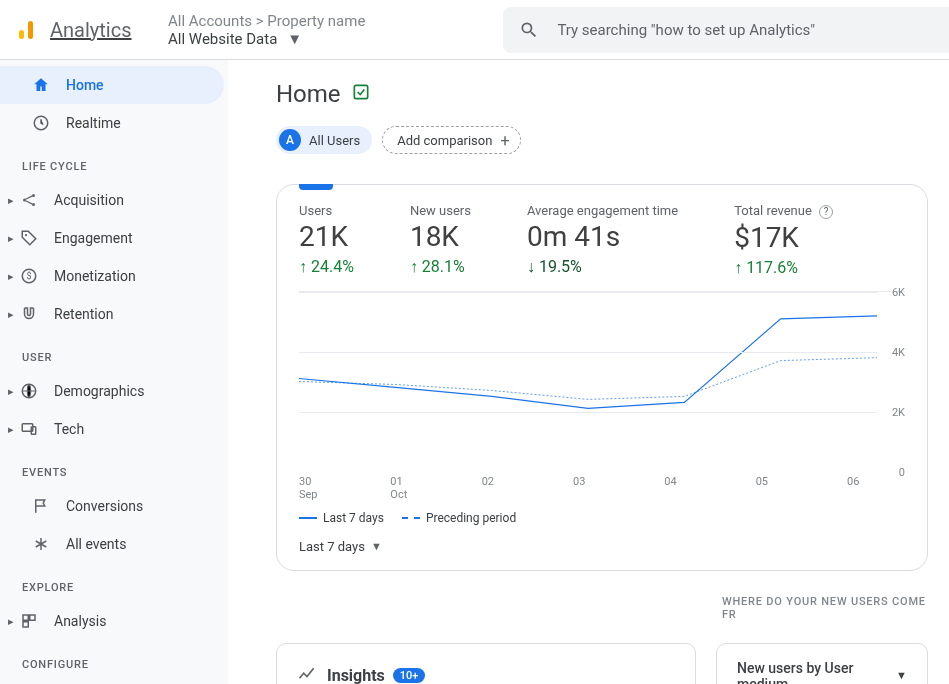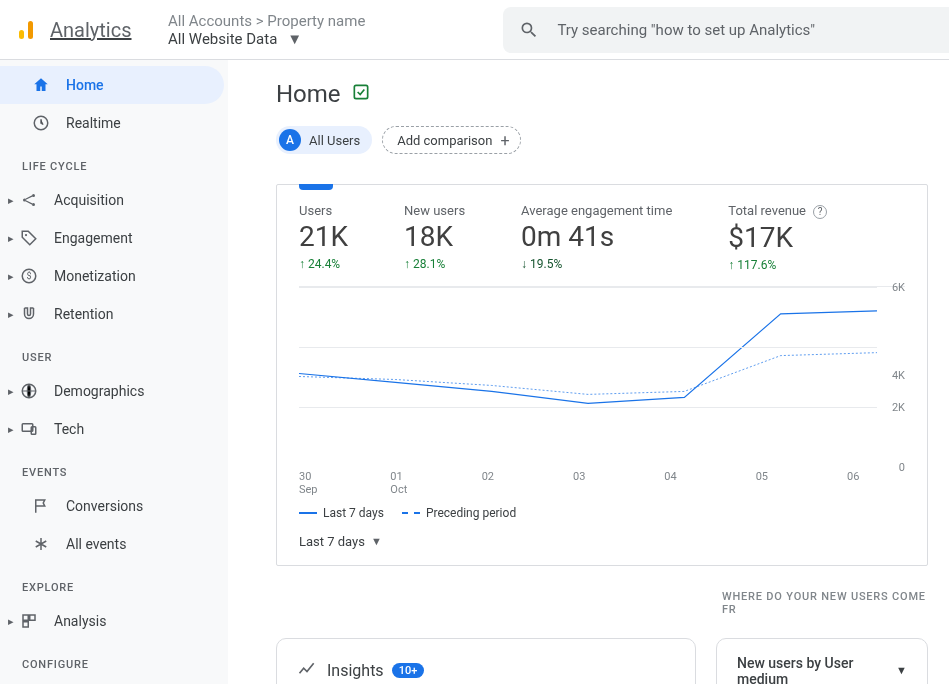--- a/index.html
+++ b/index.html
@@ -25,27 +25,27 @@
 .nav-item.sub { padding-left: 8px; }
 .nav-section { font-size: 11px; letter-spacing: .8px; color: #5f6368; font-weight: 500; padding: 18px 0 8px 22px; }
 .main { flex: 1; padding: 20px 0 0 48px; overflow: hidden; }
 .page-title-row { display: flex; align-items: center; }
 .page-title { font-size: 24px; color: #3c4043; font-weight: 400; margin-right: 10px; }
 .comp-row { display: flex; align-items: center; margin-top: 18px; gap: 10px; }
 .pill-all { display: flex; align-items: center; background: #e8f0fe; border-radius: 16px; height: 28px; padding-right: 12px; font-size: 13px; }
 .pill-a { width: 22px; height: 22px; border-radius: 50%; background: #1a73e8; color: #fff; display: flex; align-items: center; justify-content: center; font-size: 12px; margin: 3px 8px 3px 3px; font-weight: 500;}
 .pill-add { display: flex; align-items: center; border: 1px dashed #9aa0a6; border-radius: 16px; height: 28px; padding: 0 10px 0 14px; font-size: 13px; color: #3c4043; cursor: pointer; }
 .pill-add .plus { margin-left: 8px; font-size: 16px; color: #5f6368; }
-.card { border: 1px solid #dadce0; border-radius: 2px; margin-top: 30px; padding: 18px 22px 16px 22px; width: 652px; position: relative; }
+.card { border: 1px solid #dadce0; border-radius: 18px; margin-top: 30px; padding: 18px 22px 16px 22px; width: 652px; position: relative; }
 .card-tab-ind { position: absolute; top: -1px; left: 22px; width: 34px; height: 6px; background: #1a73e8; border-radius: 0 0 4px 4px; }
 .metrics { display: flex; gap: 56px; }
 .metric-label { font-size: 13px; color: #5f6368; }
 .metric-label .q { display:inline-flex; width:14px; height:14px; border:1px solid #9aa0a6; border-radius:50%; font-size:10px; align-items:center; justify-content:center; margin-left:4px; color:#5f6368;}
 .metric-value { font-size: 28px; color: #404040; margin-top: 2px; }
-.metric-delta { font-size: 12px; margin-top: 4px; display: flex; align-items: center; gap: 2px; }
+.metric-delta { font-size: 16px; margin-top: 4px; display: flex; align-items: center; gap: 2px; }
 .up { color: #188038; }
 .down { color: #14532d; }
 .chart-area { position: relative; height: 180px; border-top: 1px solid #e8eaed; margin-top: 14px; }
 .grid-line { position: absolute; left: 0; right: 28px; border-top: 1px solid #e8eaed; }
 .y-label { position: absolute; right: 0; font-size: 11px; color: #80868b; transform: translateY(-50%); }
 .x-labels { display: flex; justify-content: space-between; padding-right: 28px; margin-top: 4px; }
 .x-label { font-size: 11px; color: #80868b; width: 30px; }
 .x-label .sub { display:block; }
 .legend { display: flex; gap: 18px; font-size: 12px; color: #3c4043; margin-top: 10px; align-items:center;}
 .lg-solid { width: 18px; height: 0; border-top: 2px solid #1a73e8; margin-right: 6px; }
@@ -266,21 +266,21 @@
 
       <div class="chart-area">
         <svg class="line-chart" id="line-chart" preserveAspectRatio="none" viewBox="0 0 100 100">
             <path d="M0.00 48.33 L16.67 53.33 L33.33 58.33 L50.00 65.00 L66.67 61.67 L83.33 15.00 L100.00 13.33 " fill="none" stroke="#1a73e8" stroke-width="1.2" vector-effect="non-scaling-stroke"></path>
             <path d="M0.00 50.00 L16.67 51.67 L33.33 55.00 L50.00 60.00 L66.67 58.33 L83.33 38.33 L100.00 36.67 " fill="none" stroke="#1a73e8" stroke-width="0.7" vector-effect="non-scaling-stroke" stroke-dasharray="2 2"></path>
           </svg>
       <div class="y-label" style="top: 180px;">0</div>
           <div class="grid-line" style="top: 120px;"></div>
           <div class="y-label" style="top: 120px;">2K</div>
           <div class="grid-line" style="top: 60px;"></div>
-          <div class="y-label" style="top: 60px; margin-top: 28px;">4K</div>
+          <div class="y-label" style="top: 60px;">4K</div>
           <div class="grid-line" style="top: 0px;"></div>
           <div class="y-label" style="top: 0px;">6K</div>
         </div>
       <div class="x-labels" id="x-labels">
           <div class="x-label">30<span class="sub">Sep</span></div>
           <div class="x-label">01<span class="sub">Oct</span></div>
           <div class="x-label">02</div>
           <div class="x-label">03</div>
           <div class="x-label">04</div>
           <div class="x-label">05</div>
@@ -302,21 +302,21 @@
       </div>
     </div>
 
     <div class="where-caption">WHERE DO YOUR NEW USERS COME FR</div>
 
     <div class="bottom-row">
       <div class="mini-card insights">
         <span class="insights-icon"><svg width="20" height="20" viewBox="0 0 24 24">
               <path stroke="#5f6368" stroke-width="2" fill="none" d="M3 17l5-6 4 4 8-10"></path>
             </svg></span>
-        <span style="font-weight:400;">Insights</span>
+        <span style="font-weight:700;">Insights</span>
         <span class="badge">10+</span>
       </div>
       <div class="mini-card newusers">
         <span class="newusers-label">
           <span>New users by User medium</span>
           <span class="chev">▼</span>
         </span>
       </div>
     </div>
   </div>

